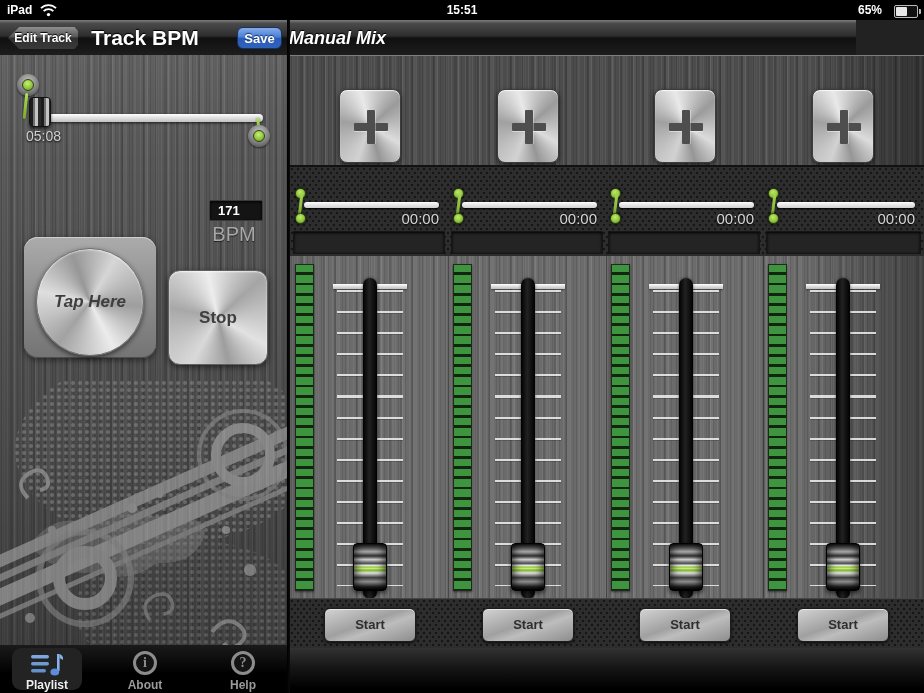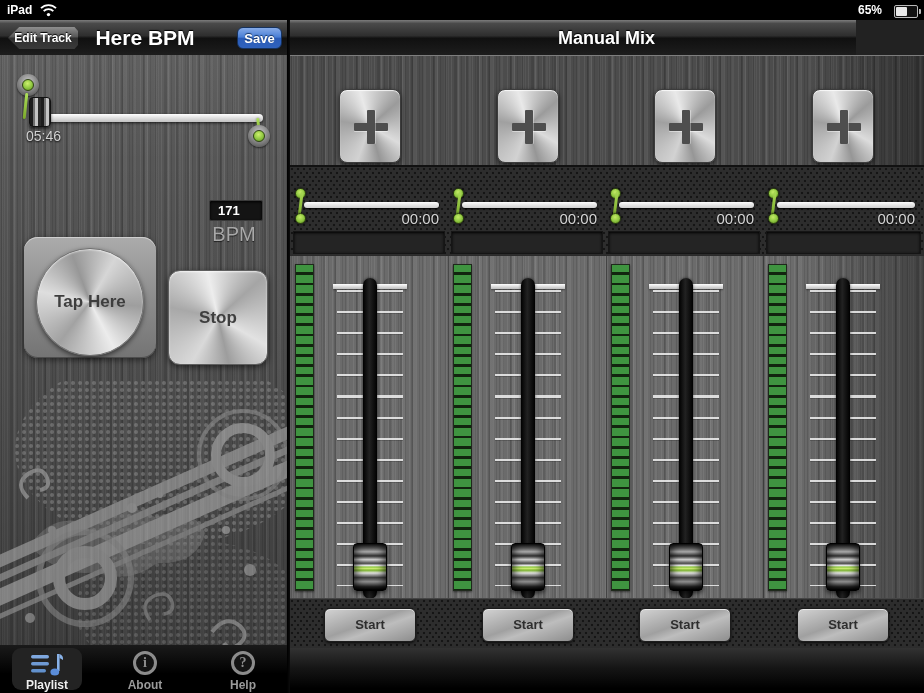--- a/index.html
+++ b/index.html
@@ -35,21 +35,21 @@
   .battery .fill{position:absolute;left:1px;top:1px;bottom:1px;width:52%;background:#e8e8e8;border-radius:1px;}
   .battery .nub{position:absolute;right:-4px;top:3px;width:2px;height:5px;background:#b9b9b9;border-radius:0 1px 1px 0;}
 
   
   .navbar{left:0;top:20px;width:856px;height:35px;
     background:linear-gradient(180deg,#7d7d7d 0,#4a4a4a 10%,#2e2e2e 45%,#101010 52%,#1d1d1d 100%);
     border-bottom:1px solid #000;}
   .nav-title{position:absolute;top:6px;color:#fff;font-weight:bold;
     text-shadow:0 -1px 1px #000;}
   .title-left{left:60px;width:170px;text-align:center;font-size:21px;}
-  .title-right{left:289px;width:635px;text-align:center;font-size:18px;top:8px;}
+  .title-right{left:289px;width:635px;font-size:18px;top:8px;font-style:italic;}
   .back-btn{left:8px;top:7px;width:70px;height:22px;line-height:22px;text-align:center;
     color:#fff;font-size:12px;font-weight:bold;text-shadow:0 -1px 1px #000;
     background:linear-gradient(180deg,#8f8f8f,#565656 45%,#2f2f2f 50%,#3a3a3a);
     clip-path:polygon(16% 0,95% 0,100% 18%,100% 82%,95% 100%,16% 100%,0 50%);
     cursor:default;}
   .save-btn{left:237px;top:7px;width:45px;height:22px;line-height:22px;text-align:center;
     color:#fff;font-size:13px;font-weight:bold;text-shadow:0 -1px 1px #12305e;
     background:linear-gradient(180deg,#86abe8,#4a7fd6 45%,#2a5cb8 52%,#2f62bd);
     border:1px solid #16325e;border-radius:6px;box-sizing:border-box;}
 
@@ -78,21 +78,21 @@
 
   .bpm-box{left:209px;top:145px;width:54px;height:21px;background:#141414;
     border:1px solid #3a3a3a;border-radius:2px;box-sizing:border-box;
     color:#fff;font-size:13px;font-weight:bold;line-height:19px;padding-left:8px;
     box-shadow:inset 0 1px 3px #000;}
   .bpm-label{left:205px;top:168px;width:58px;text-align:center;font-size:20px;color:#a8a8a8;
     text-shadow:0 1px 1px rgba(0,0,0,.6);}
 
   .tap-wrap{left:24px;top:182px;width:132px;height:121px;border-radius:14px;
     background:linear-gradient(180deg,#ababab,#8d8d8d 50%,#747474);
-    box-shadow:inset 0 1px 0 #cfcfcf, inset 0 -1px 0 #4e4e4e, 0 2px 6px rgba(0,0,0,.5);}
+    box-shadow:inset 0 1px 0 #cfcfcf, inset 0 -1px 0 #4e4e4e, 0 2px 6px rgba(0,0,0,.5);font-style:italic;}
   .tap-circle{left:12px;top:11px;width:108px;height:108px;border-radius:50%;
     background:conic-gradient(from 30deg,#d6d6d6,#9e9e9e 18%,#ececec 34%,#a2a2a2 52%,#dedede 70%,#979797 86%,#d6d6d6);
     border:1px solid #6f6f6f;box-sizing:border-box;
     box-shadow:0 2px 5px rgba(0,0,0,.55), inset 0 1px 2px rgba(255,255,255,.7);
     color:#3e3e3e;font-size:17px;font-weight:bold;text-align:center;line-height:106px;}
   .stop-btn{left:168px;top:215px;width:100px;height:95px;border-radius:12px;
     background:conic-gradient(from 210deg,#d9d9d9,#a8a8a8 20%,#ededed 38%,#a5a5a5 55%,#e2e2e2 75%,#9d9d9d 88%,#d9d9d9);
     border:1px solid #5f5f5f;box-sizing:border-box;
     box-shadow:0 2px 6px rgba(0,0,0,.55), inset 0 1px 2px rgba(255,255,255,.75);
     color:#3e3e3e;font-size:17px;font-weight:bold;text-align:center;line-height:93px;}
@@ -169,44 +169,45 @@
 
 <div class="screen">
 
   <div class="abs statusbar">
     <div class="abs carrier">iPad</div>
     <svg class="abs wifi" width="17" height="13" viewBox="0 0 17 13">
       <path d="M1 4.2 A10.5 10.5 0 0 1 16 4.2" stroke="#fff" stroke-width="1.8" fill="none"></path>
       <path d="M3.7 7.2 A6.6 6.6 0 0 1 13.3 7.2" stroke="#fff" stroke-width="1.8" fill="none"></path>
       <circle cx="8.5" cy="10.6" r="1.7" fill="#fff"></circle>
     </svg>
+    <div class="abs time">15:51</div>
     <div class="batt-pct">65%</div>
     <div class="battery">
       <div class="fill"></div>
       <div class="nub"></div>
     </div>
   </div>
 
   <div class="abs navbar">
     <div class="abs back-btn">Edit Track</div>
-    <div class="nav-title title-left">Here BPM</div>
+    <div class="nav-title title-left">Track BPM</div>
     <div class="abs save-btn">Save</div>
     <div class="nav-title title-right">Manual Mix</div>
   </div>
 
   <div class="abs left-body brushed">
     <div class="abs shade"></div>
 
     <div class="abs cue-dot" style="left:17px;top:19px;">
       <div class="core"></div>
     </div>
     <div class="abs cue-line" style="left:24px;top:38px;height:26px;transform:rotate(6deg);"></div>
     <div class="abs track-bar"></div>
     <div class="abs track-handle"></div>
-    <div class="abs elapsed">05:46</div>
+    <div class="abs elapsed">05:08</div>
     <div class="abs cue-line" style="left:257px;top:63px;height:16px;transform:rotate(-6deg);"></div>
     <div class="abs cue-dot" style="left:248px;top:70px;">
       <div class="core"></div>
     </div>
 
     <div class="abs bpm-box">171</div>
     <div class="abs bpm-label">BPM</div>
 
     <div class="abs tap-wrap">
       <div class="abs tap-circle">Tap Here</div>

